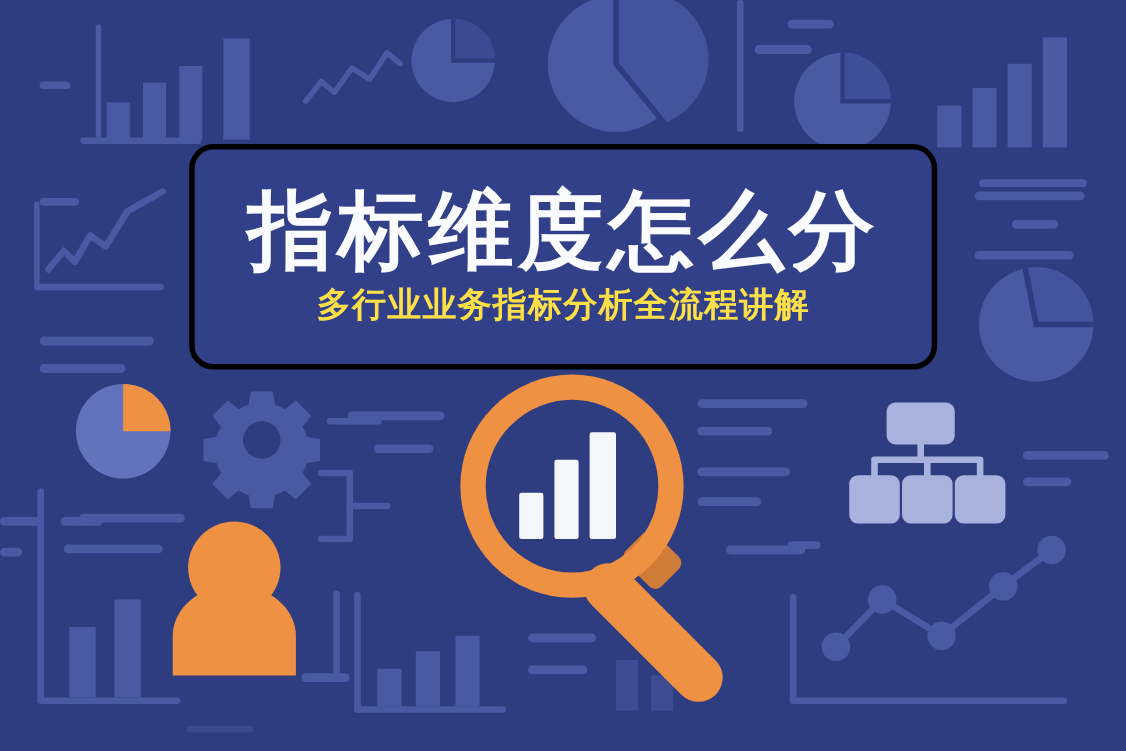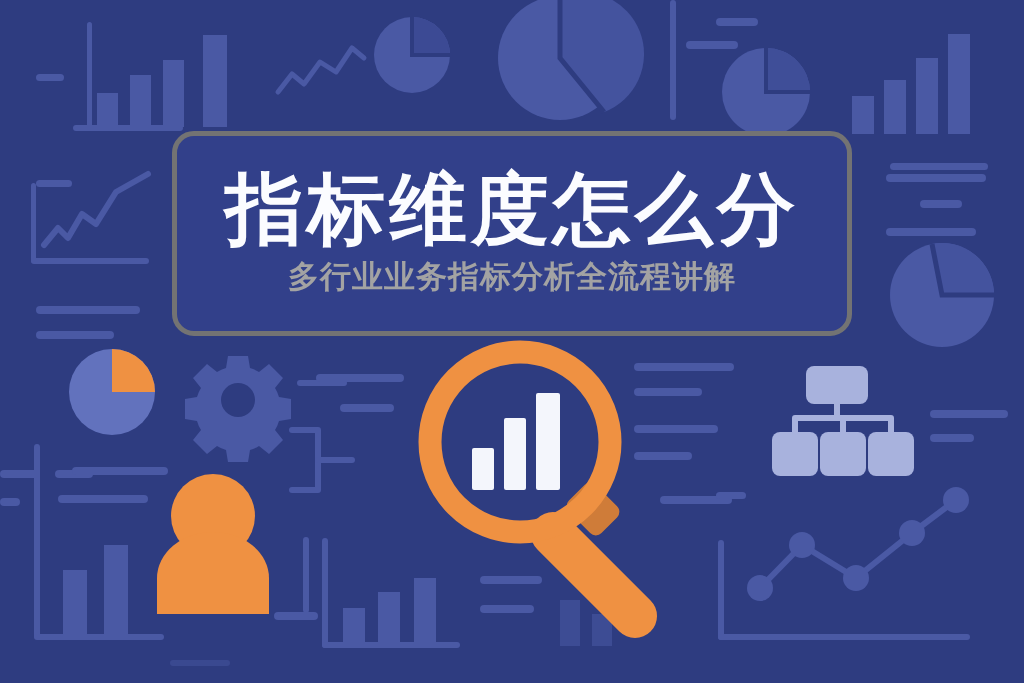--- a/index.html
+++ b/index.html
@@ -22,40 +22,40 @@
     height: 683px;
   }
   
   #title-card {
     position: absolute;
     left: 172px;
     top: 131px;
     width: 680px;
     height: 205px;
     box-sizing: border-box;
-    border: 5px solid #737373;
+    border: 5px solid #000000;
     border-radius: 22px;
     background: #32408a;
     display: flex;
     flex-direction: column;
     align-items: center;
     justify-content: center;
   }
   #title-main {
     color: #fbfcff;
     font-size: 78px;
     font-weight: bold;
     letter-spacing: 4px;
     line-height: 1.05;
     text-align: center;
     white-space: nowrap;
     margin-bottom: 6px;
   }
   #title-sub {
-    color: #a3a3a3;
+    color: #fde047;
     font-size: 31px;
     font-weight: bold;
     letter-spacing: 1px;
     text-align: center;
     white-space: nowrap;
   }
 </style>
 </head>
 <body>
 

